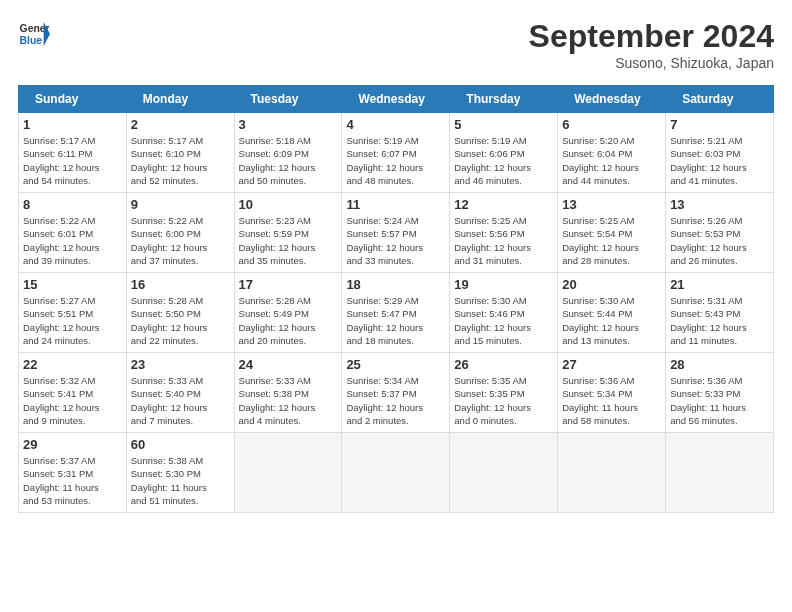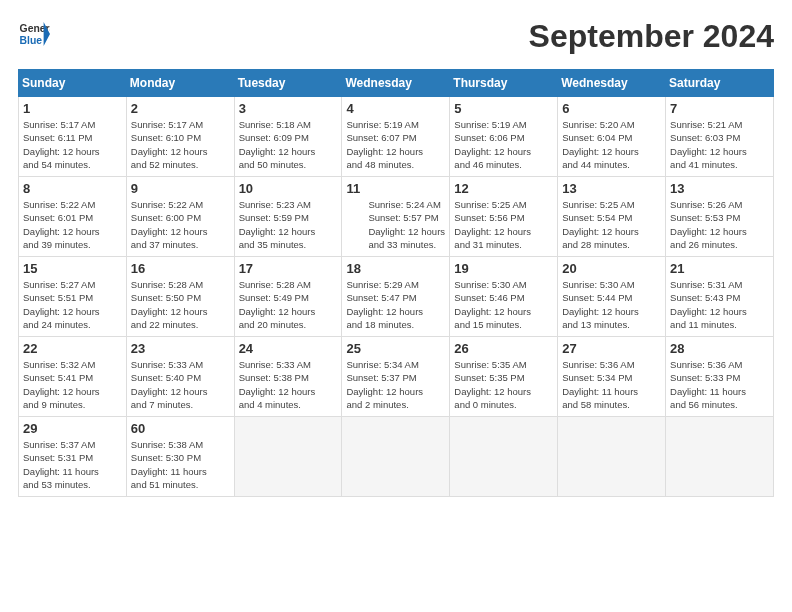--- a/index.html
+++ b/index.html
@@ -43,21 +43,21 @@
     table {
       width: 100%;
       border-collapse: collapse;
       font-size: 10px;
     }
     thead tr {
       background-color: #2a7ab8;
       color: #fff;
     }
     thead th {
-      padding: 6px 3px;
+      padding: 6px 16px;
       font-size: 12px;
       font-weight: bold;
       text-align: left;
       border: 1px solid #2a7ab8;
     }
     tbody tr {
       border-bottom: 1px solid #ccc;
     }
     tbody td {
       vertical-align: top;
@@ -89,20 +89,21 @@
   <div class="header-area">
     <div class="logo">
       <svg class="logo-icon" viewBox="0 0 40 40">
         <text x="2" y="18" font-size="13" font-weight="bold" fill="#333">General</text>
         <text x="2" y="32" font-size="13" font-weight="bold" fill="#1a6bb5">Blue</text>
         <polygon points="32,5 40,20 32,35" fill="#1a6bb5"></polygon>
       </svg>
     </div>
     <div class="title-area">
       <div class="month-title">September 2024</div>
+      <div class="subtitle">Susono, Shizuoka, Japan</div>
     </div>
   </div>
 
   <table>
     <thead>
       <tr>
       <th>Sunday</th>
           <th>Monday</th>
           <th>Tuesday</th>
           <th>Wednesday</th>
@@ -180,21 +181,21 @@
           </td>
           <td>
             <span class="day-num">10</span>
             <div class="day-info" style="white-space: pre-line;">Sunrise: 5:23 AM
 Sunset: 5:59 PM
 Daylight: 12 hours
 and 35 minutes.</div>
           </td>
           <td>
             <span class="day-num">11</span>
-            <div class="day-info" style="white-space: pre-line; margin-left: 22px;">Sunrise: 5:24 AM
+            <div class="day-info" style="white-space: pre-line;">Sunrise: 5:24 AM
 Sunset: 5:57 PM
 Daylight: 12 hours
 and 33 minutes.</div>
           </td>
           <td>
             <span class="day-num">12</span>
             <div class="day-info" style="white-space: pre-line;">Sunrise: 5:25 AM
 Sunset: 5:56 PM
 Daylight: 12 hours
 and 31 minutes.</div>

